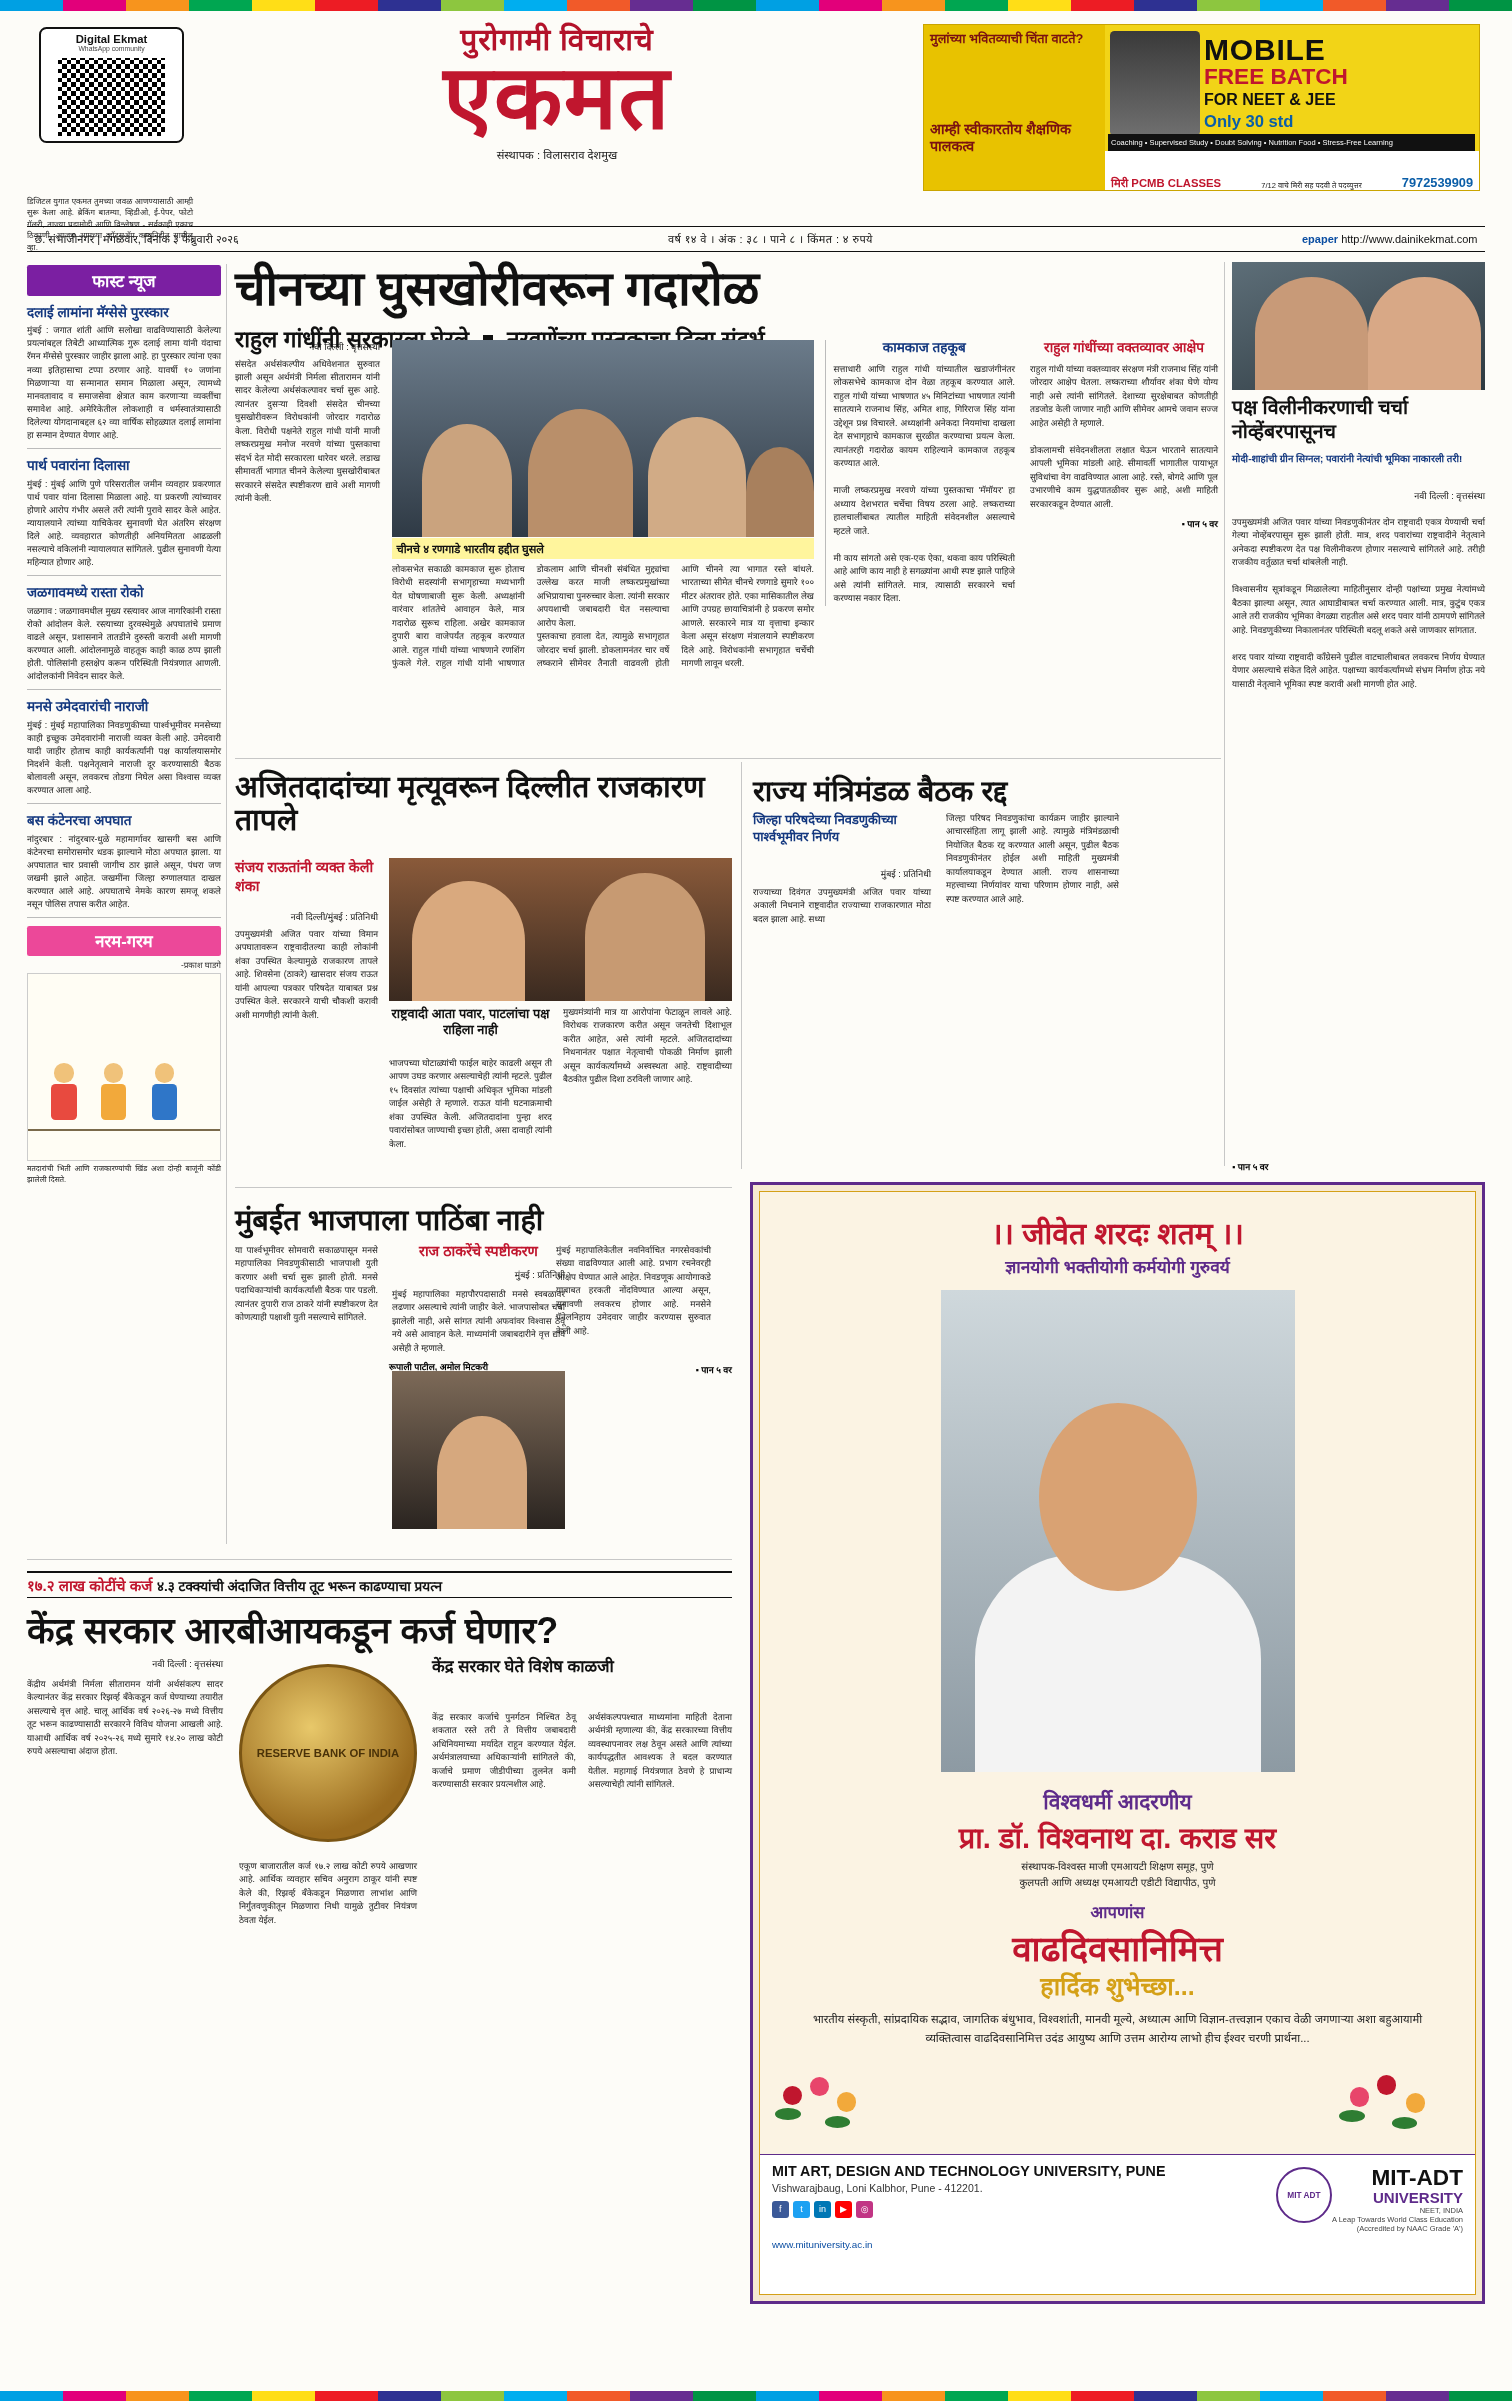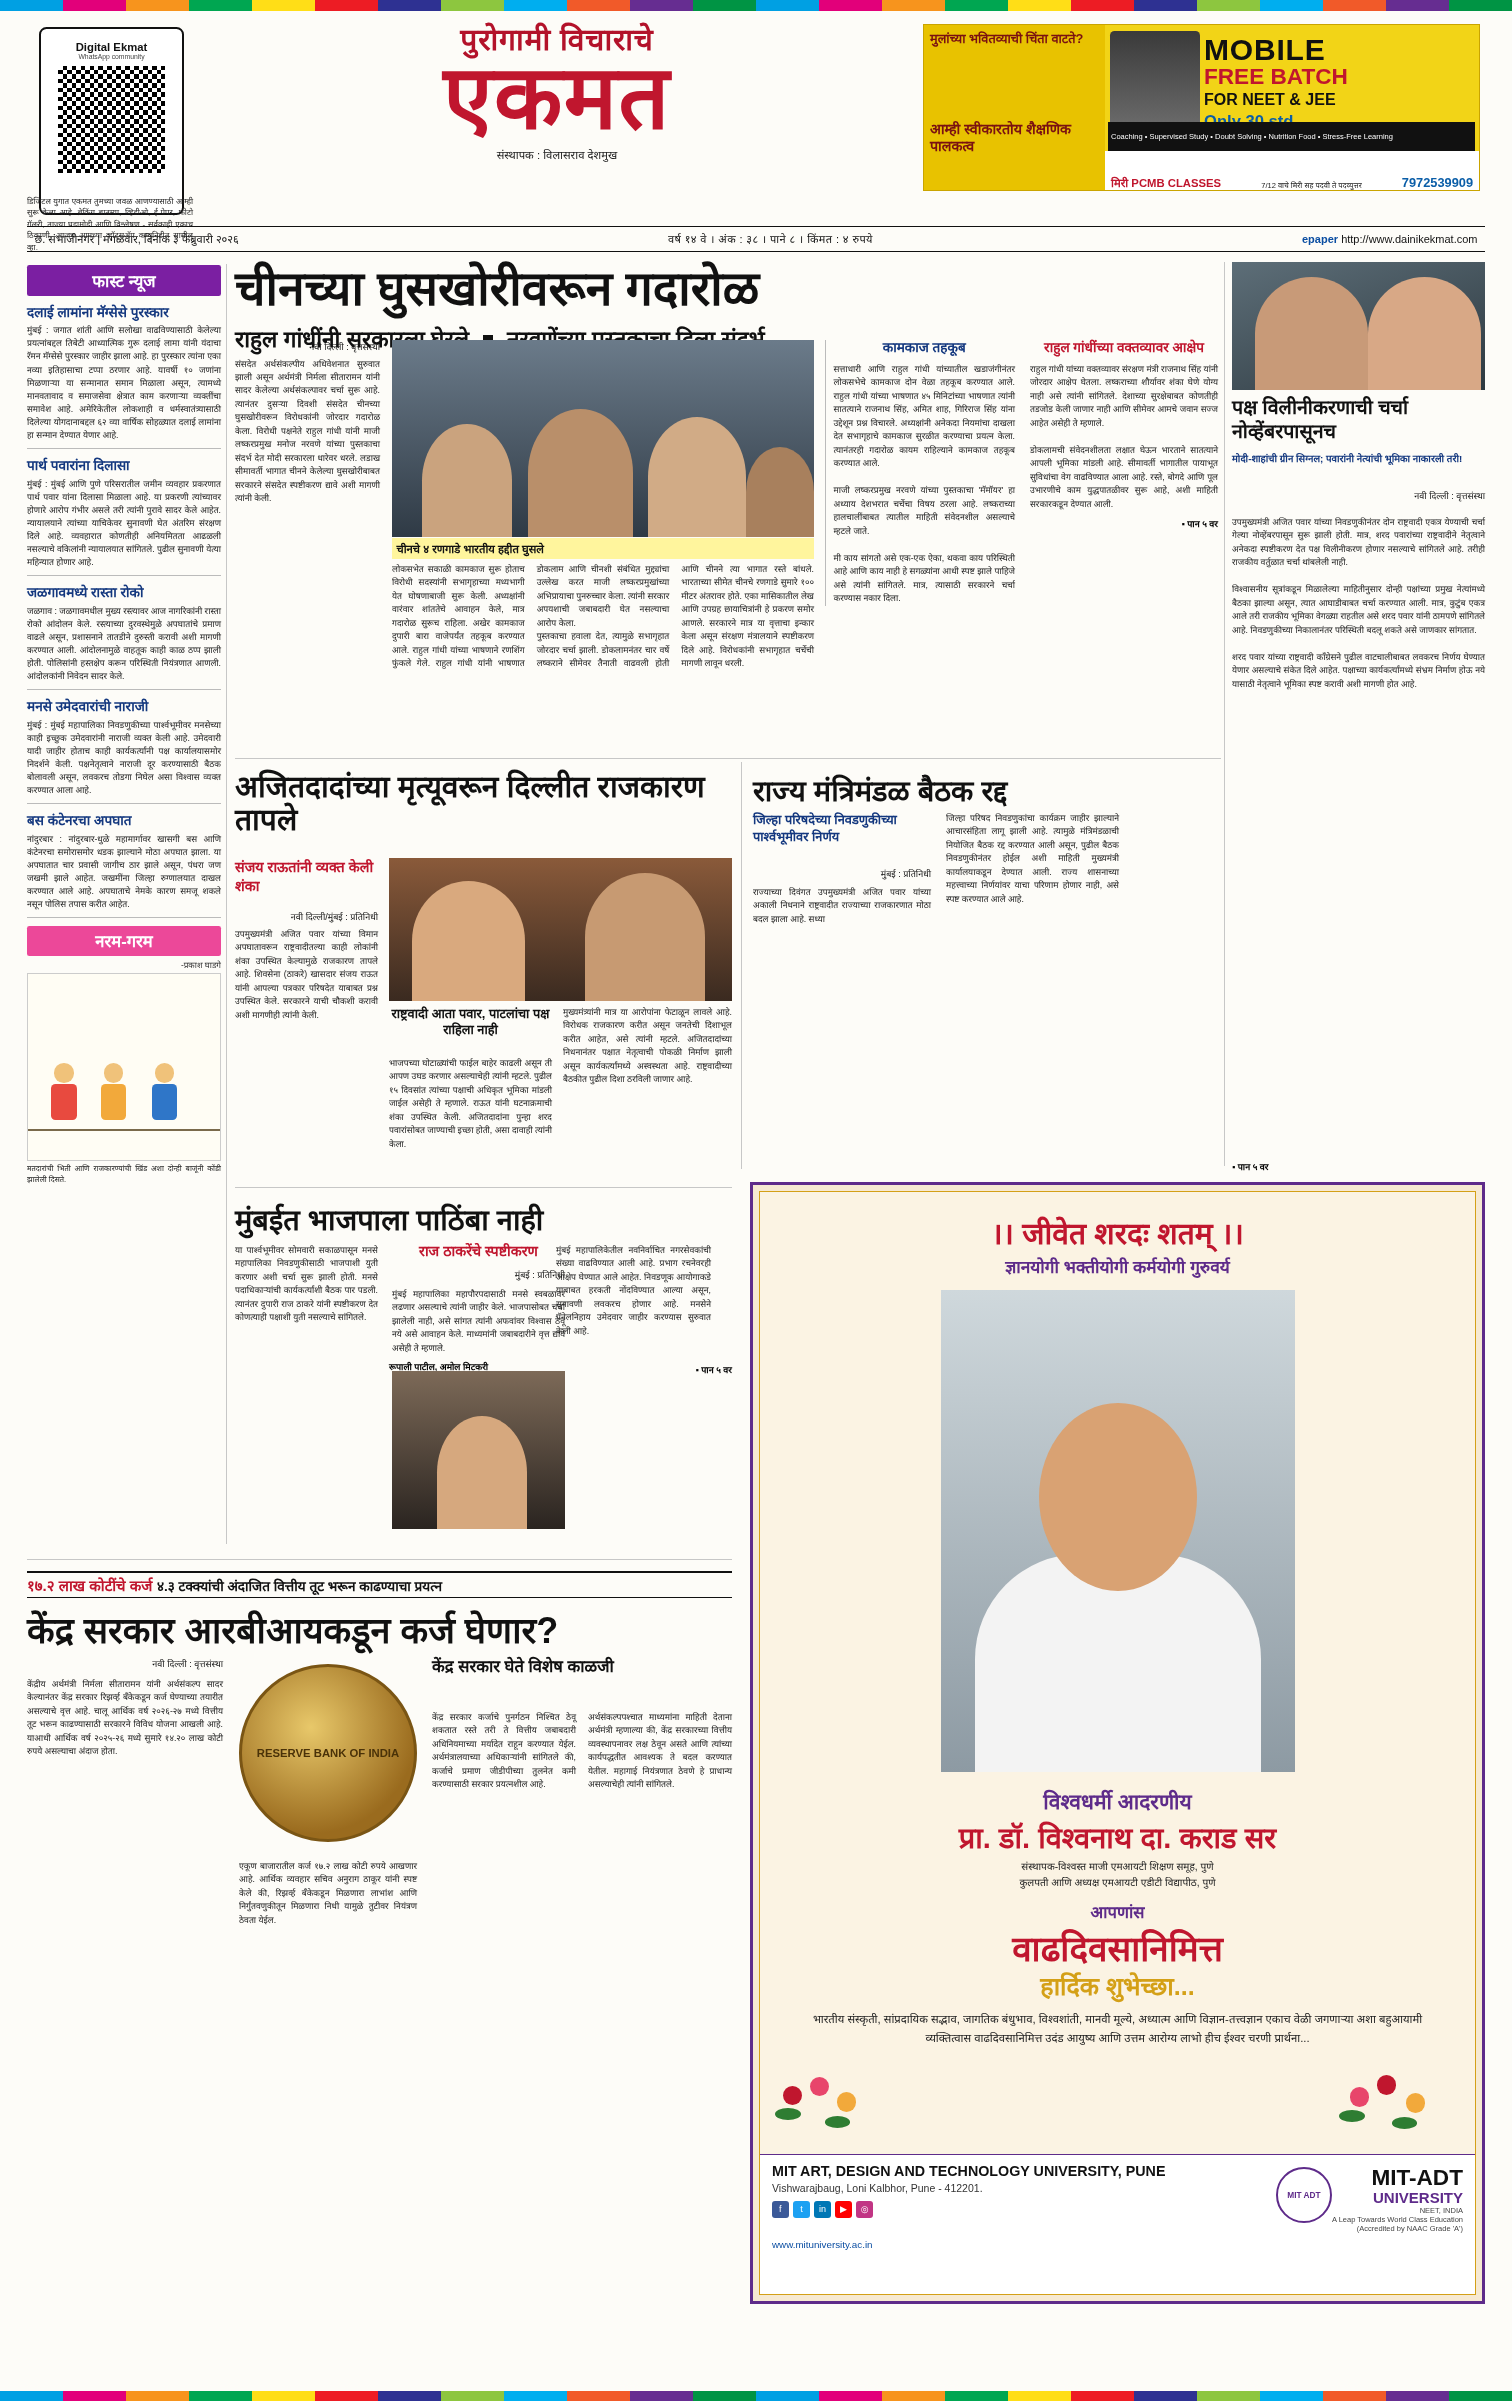--- a/index.html
+++ b/index.html
@@ -18,22 +18,22 @@
   }
   
   .edge-bar { position:absolute; left:0; width:1512px; height:10.5px; display:flex; }
   .edge-bar span { flex:1 1 auto; height:100%; }
   .edge-top { top:0; }
   .edge-bottom { bottom:0; }
 
   
   .masthead { position:absolute; top:10.5px; left:0; width:1512px; height:233px; }
   .qr-box {
-    position:absolute; left:39px; top:16.6px; width:145px; height:188px;
-    border:2.3px solid #111; border-radius:7.5px; background:#fff; padding:10px;
+    position:absolute; left:39px; top:16.6px; width:145px; height:116px;
+    border:2.3px solid #111; border-radius:7.5px; background:#fff; padding:2px;
     display:flex; flex-direction:column; align-items:center; justify-content:flex-start;
   }
   .qr-title { font-size:11.3px; font-weight:bold; color:#111; margin-top:1.5px; }
   .qr-sub { font-size:6.8px; color:#444; margin-bottom:3px;}
   .qr-code { width:113px; height:113px;
     background:
       repeating-linear-gradient(90deg,#000 0 4.5px,#fff 4.5px 9px),
       repeating-linear-gradient(0deg,#000 0 4.5px,#fff 4.5px 9px);
     background-blend-mode: difference;
     border:3px solid #fff;
@@ -61,21 +61,21 @@
   .ad-left .t3 { position:absolute; bottom:36px; left:6px; font-size:14.3px; font-weight:bold; color:#7a1111; line-height:1.15;}
   .ad-mid { flex:1; position:relative; background:#f2d417; }
   .ad-photo {
     position:absolute; left:4.5px; top:6px; width:90px; height:105px;
     background:linear-gradient(#3a3a3a,#6f6f6f); border-radius:4.5px;
   }
   .ad-mobile { position:absolute; left:99px; top:7.5px; font-size:30px; font-weight:bold; color:#111; letter-spacing:0.8px;}
   .ad-free { position:absolute; left:99px; top:39px; font-size:22.6px; font-weight:bold; color:#c0162e;}
   .ad-for { position:absolute; left:99px; top:66px; font-size:16px; font-weight:bold; color:#111;}
   .ad-only { position:absolute; left:99px; top:87px; font-size:16.6px; font-weight:bold; color:#0b5ea8;}
-  .ad-strip { position:absolute; left:3px; bottom:39px; width:98%; background:#111; color:#fff; font-size:7.5px; padding:10px 3px;}
+  .ad-strip { position:absolute; left:3px; bottom:39px; width:98%; background:#111; color:#fff; font-size:7.5px; padding:4px 3px;}
   .ad-strip2 { position:absolute; left:3px; bottom:22.6px; width:98%; font-size:6.8px; color:#222;}
   .ad-bottom {
     position:absolute; left:0; bottom:0; width:100%; height:39px; background:#fff;
     display:flex; align-items:flex-end; justify-content:space-between; padding:0 6px;
   }
   .ad-brand { font-size:11.3px; font-weight:bold; color:#c0162e; line-height:1.05;}
   .ad-phone { font-size:12.8px; font-weight:bold; color:#0b5ea8;}
   .ad-note { font-size:7.5px; color:#222; }
 
   

